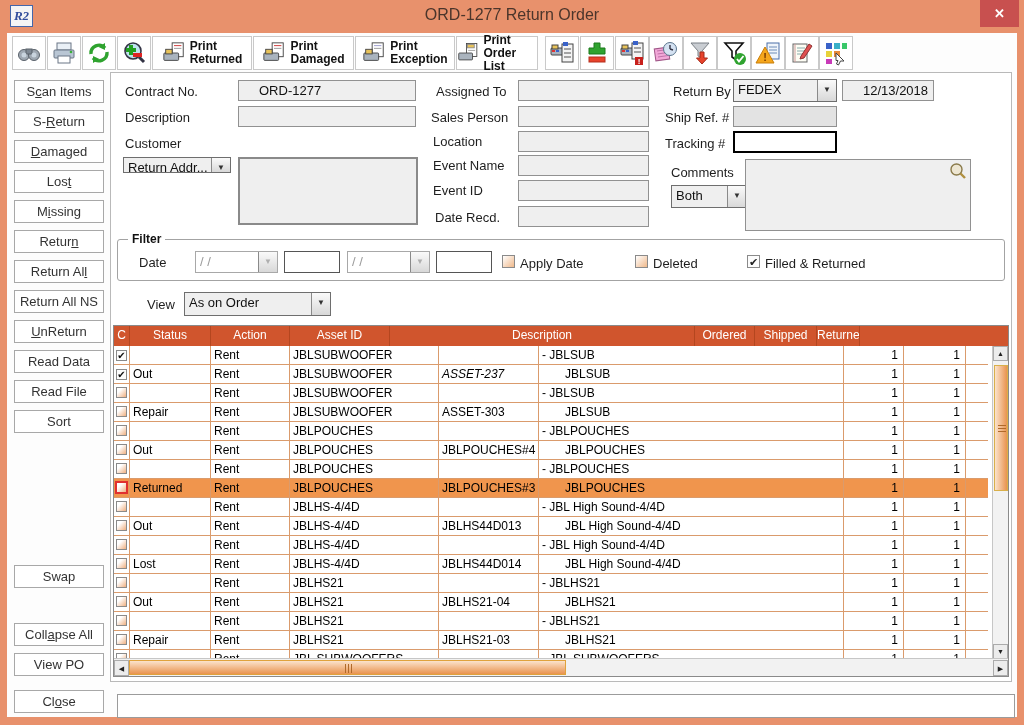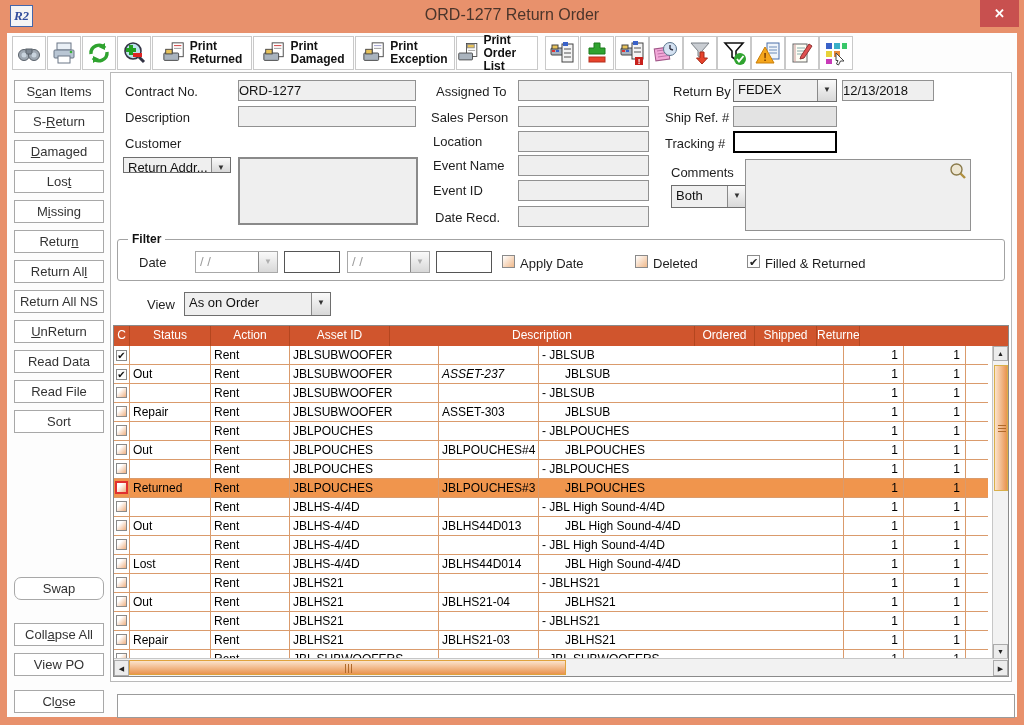--- a/index.html
+++ b/index.html
@@ -13,21 +13,21 @@
   
   .tbtn { position:absolute; top:3px; height:34px; background:#FFF; border:1px solid #C9C9C9; display:flex; align-items:center; justify-content:center; cursor:pointer; }
   .tbtn.sq { width:34px; }
   .print-btn { gap:4px; font-size:12px; font-weight:bold; color:#111; line-height:13px; }
   .toolbar { position:absolute; left:0; top:0; width:1010px; height:39px; }
   
   .side-btn { position:absolute; left:7px; width:90px; height:23px; background:#FFF; border:1px solid #A8A8A8; font-size:13px; color:#333; text-align:center; line-height:21px; cursor:pointer; }
   
   .panel { position:absolute; left:103px; top:39px; width:902px; height:610px; background:#FFF; border:1px solid #B9B9B9; }
   .lbl { position:absolute; font-size:13px; color:#1E1E1E; white-space:nowrap; }
-  .fld { position:absolute; background:#EFEFEF; border:1px solid #919191; font-size:13px; color:#111; padding:1px 0; line-height:17px; overflow:hidden; white-space:nowrap; }
+  .fld { position:absolute; background:#EFEFEF; border:1px solid #919191; font-size:13px; color:#111; padding:1px 20px; line-height:17px; overflow:hidden; white-space:nowrap; }
   .combo { position:absolute; display:flex; border:1px solid #6E6E6E; background:#EFEFEF; }
   .combo .cval { flex:1; font-size:13px; padding:2px 4px; color:#111; white-space:nowrap; overflow:hidden; }
   .combo .carr { width:19px; background:linear-gradient(#FAFAFA,#D8D8D8); border-left:1px solid #8A8A8A; color:#333; font-size:8px; text-align:center; line-height:20px; cursor:pointer; }
   .combo.dis .cval { color:#9A9A9A; }
   .combo.dis .carr { color:#AFAFAF; }
   .chk { position:absolute; width:13px; height:13px; border:1px solid #8A8A8A; background:linear-gradient(135deg,#FFFFFF,#F0B98B); }
   .chk.on { background:#FCFCFC; color:#222; font-size:11px; line-height:12px; text-align:center; }
   .groupbox { position:absolute; border:1px solid #A3A3A3; border-radius:3px; }
   .legend { position:absolute; top:-8px; left:10px; background:#FFF; padding:0 4px; font-size:12px; font-weight:bold; color:#111; }
   
@@ -237,21 +237,21 @@
         <div class="side-btn" style="top: 107px;"><u>D</u>amaged</div>
         <div class="side-btn" style="top: 137px;">Los<u>t</u></div>
         <div class="side-btn" style="top: 167px;">M<u>i</u>ssing</div>
         <div class="side-btn" style="top: 197px;">Retur<u>n</u></div>
         <div class="side-btn" style="top: 227px;">Return Al<u>l</u></div>
         <div class="side-btn" style="top: 257px;">Return All NS</div>
         <div class="side-btn" style="top: 287px;"><u>U</u>nReturn</div>
         <div class="side-btn" style="top: 317px;">Read Data</div>
         <div class="side-btn" style="top: 347px;">Read File</div>
         <div class="side-btn" style="top: 377px;">Sort</div>
-        <div class="side-btn" style="top: 544px; border-radius: 7px;">Swap</div>
+        <div class="side-btn" style="top: 532px;">Swap</div>
         <div class="side-btn" style="top: 590px;">Coll<u>a</u>pse All</div>
         <div class="side-btn" style="top: 620px;">View PO</div>
         <div class="side-btn" style="top: 657px;">Cl<u>o</u>se</div>
       </div>
 
     <div class="panel">
 
       <div class="lbl" style="left:14px; top:11px">Contract No.</div>
       <div class="fld" style="left:127px; top:7px; width:178px; height:21px">ORD-1277</div>
       <div class="lbl" style="left:14px; top:37px">Description</div>

